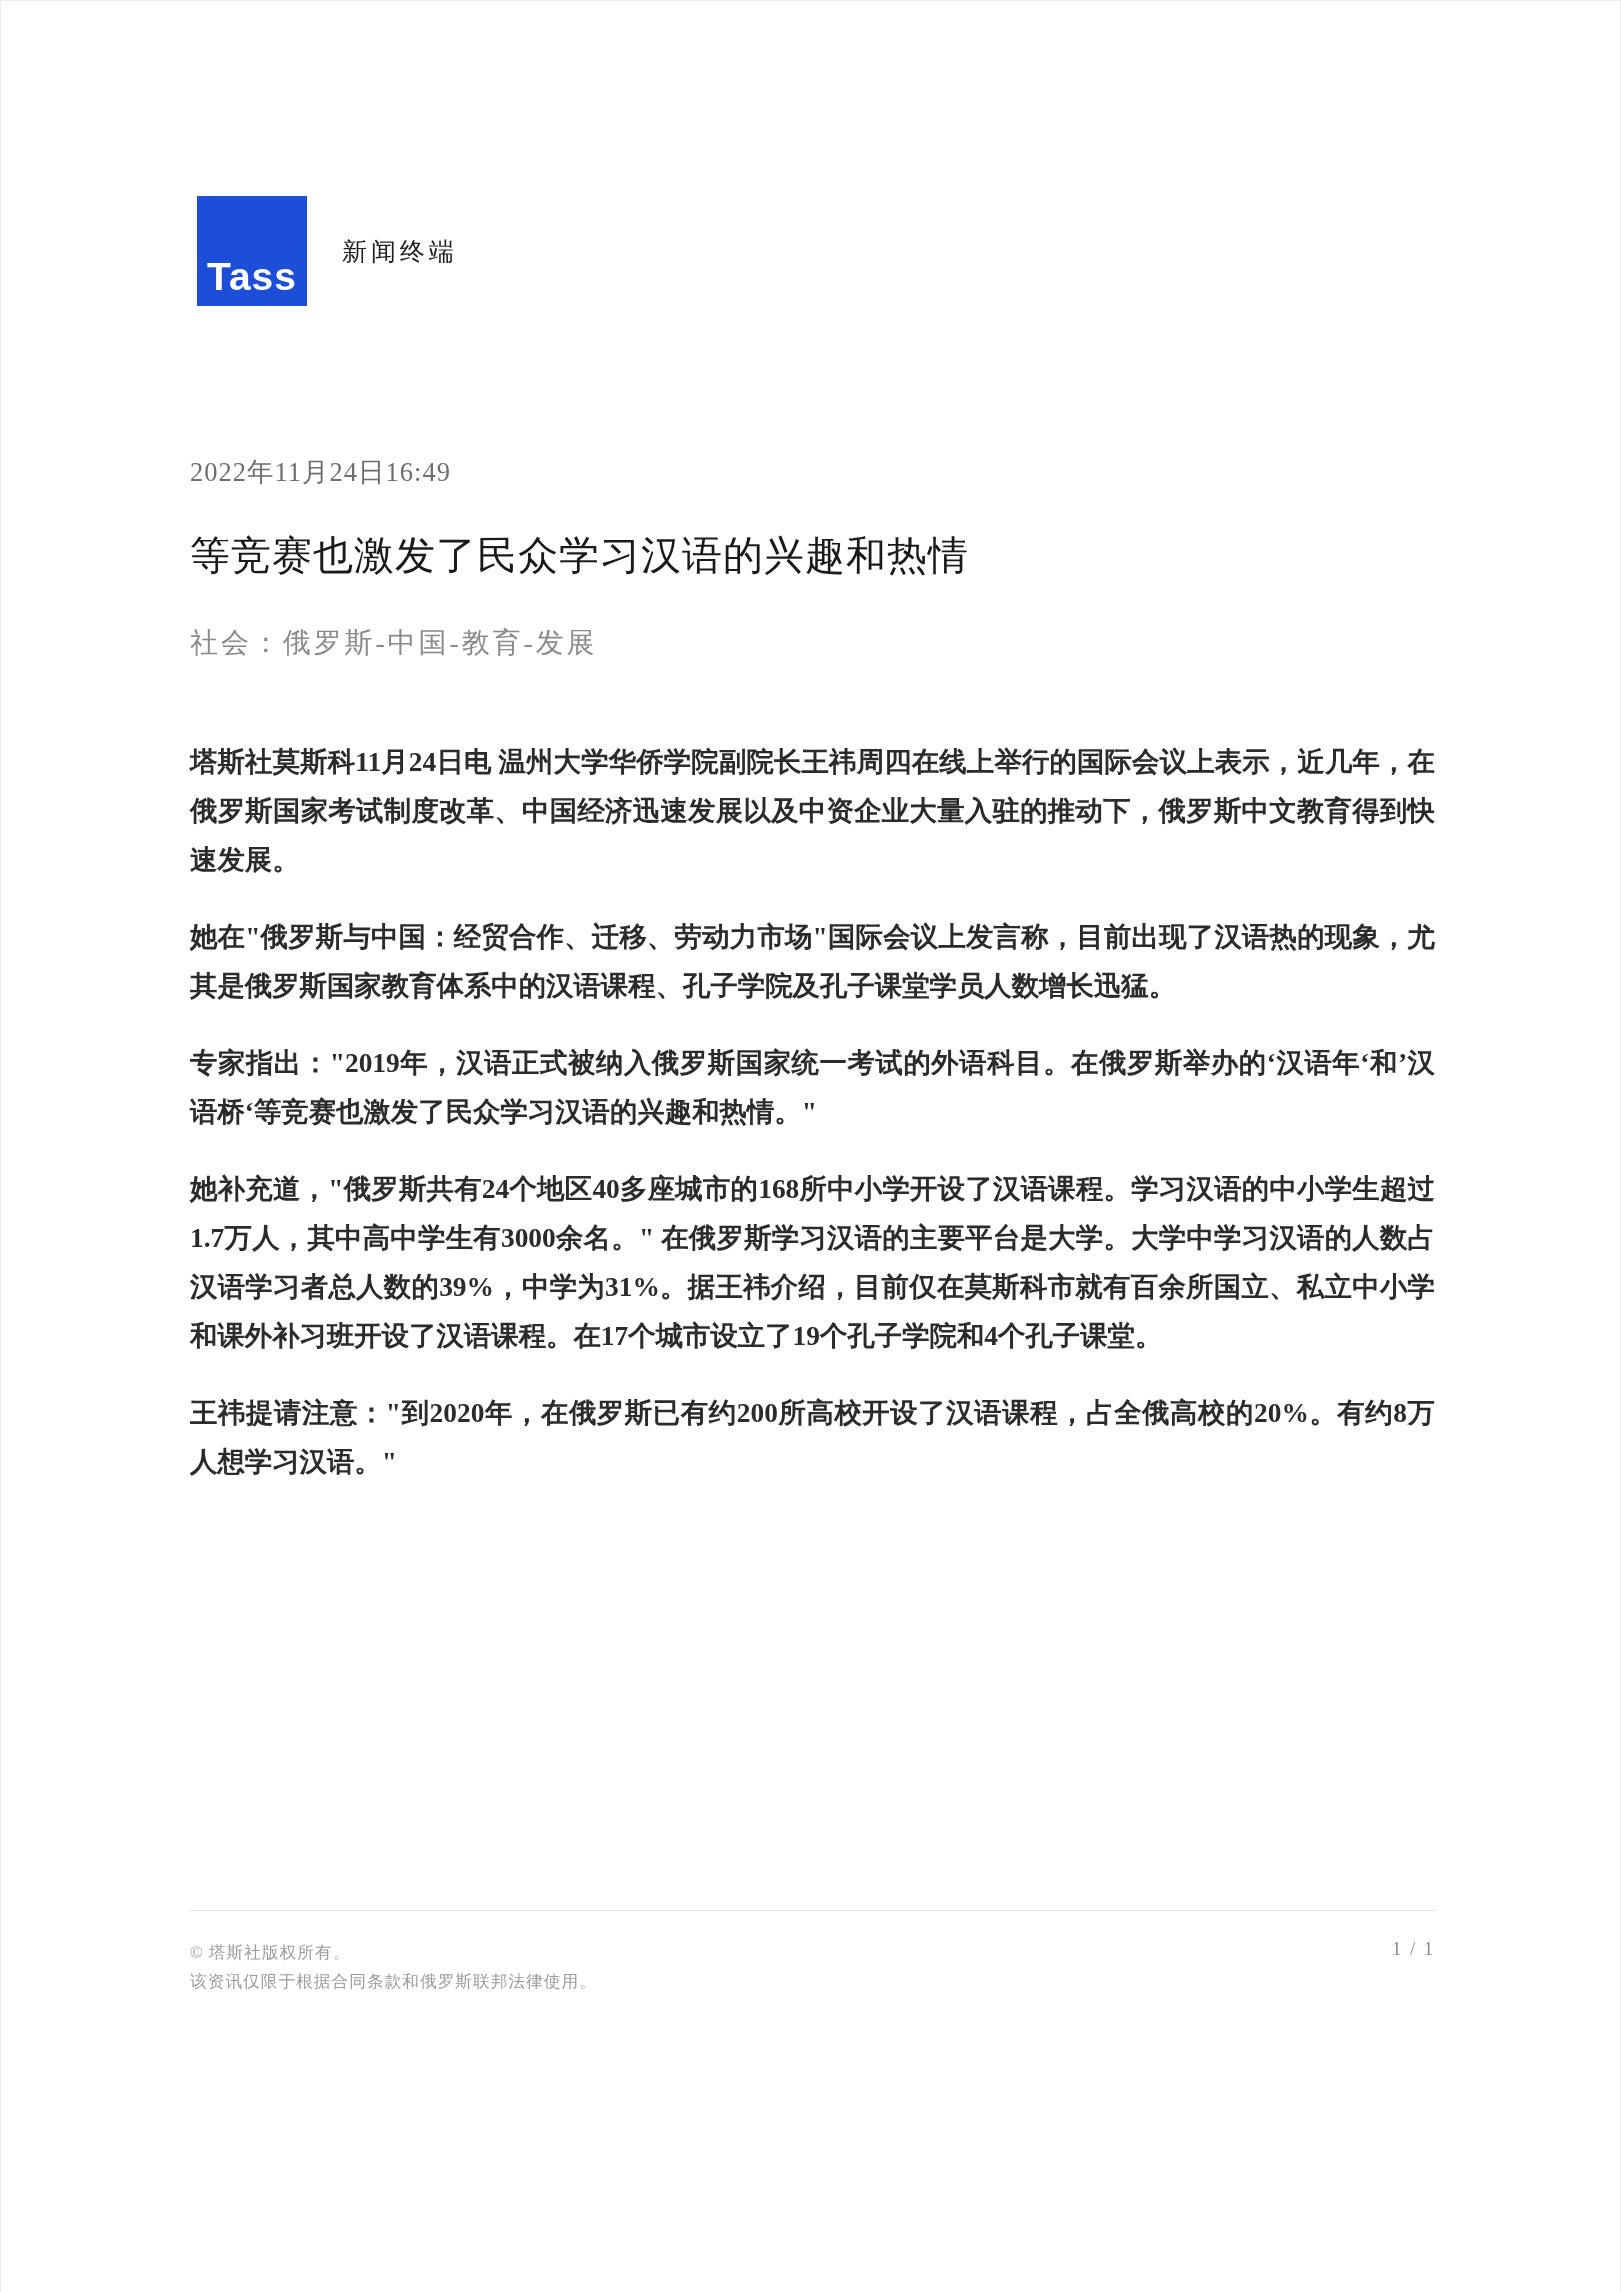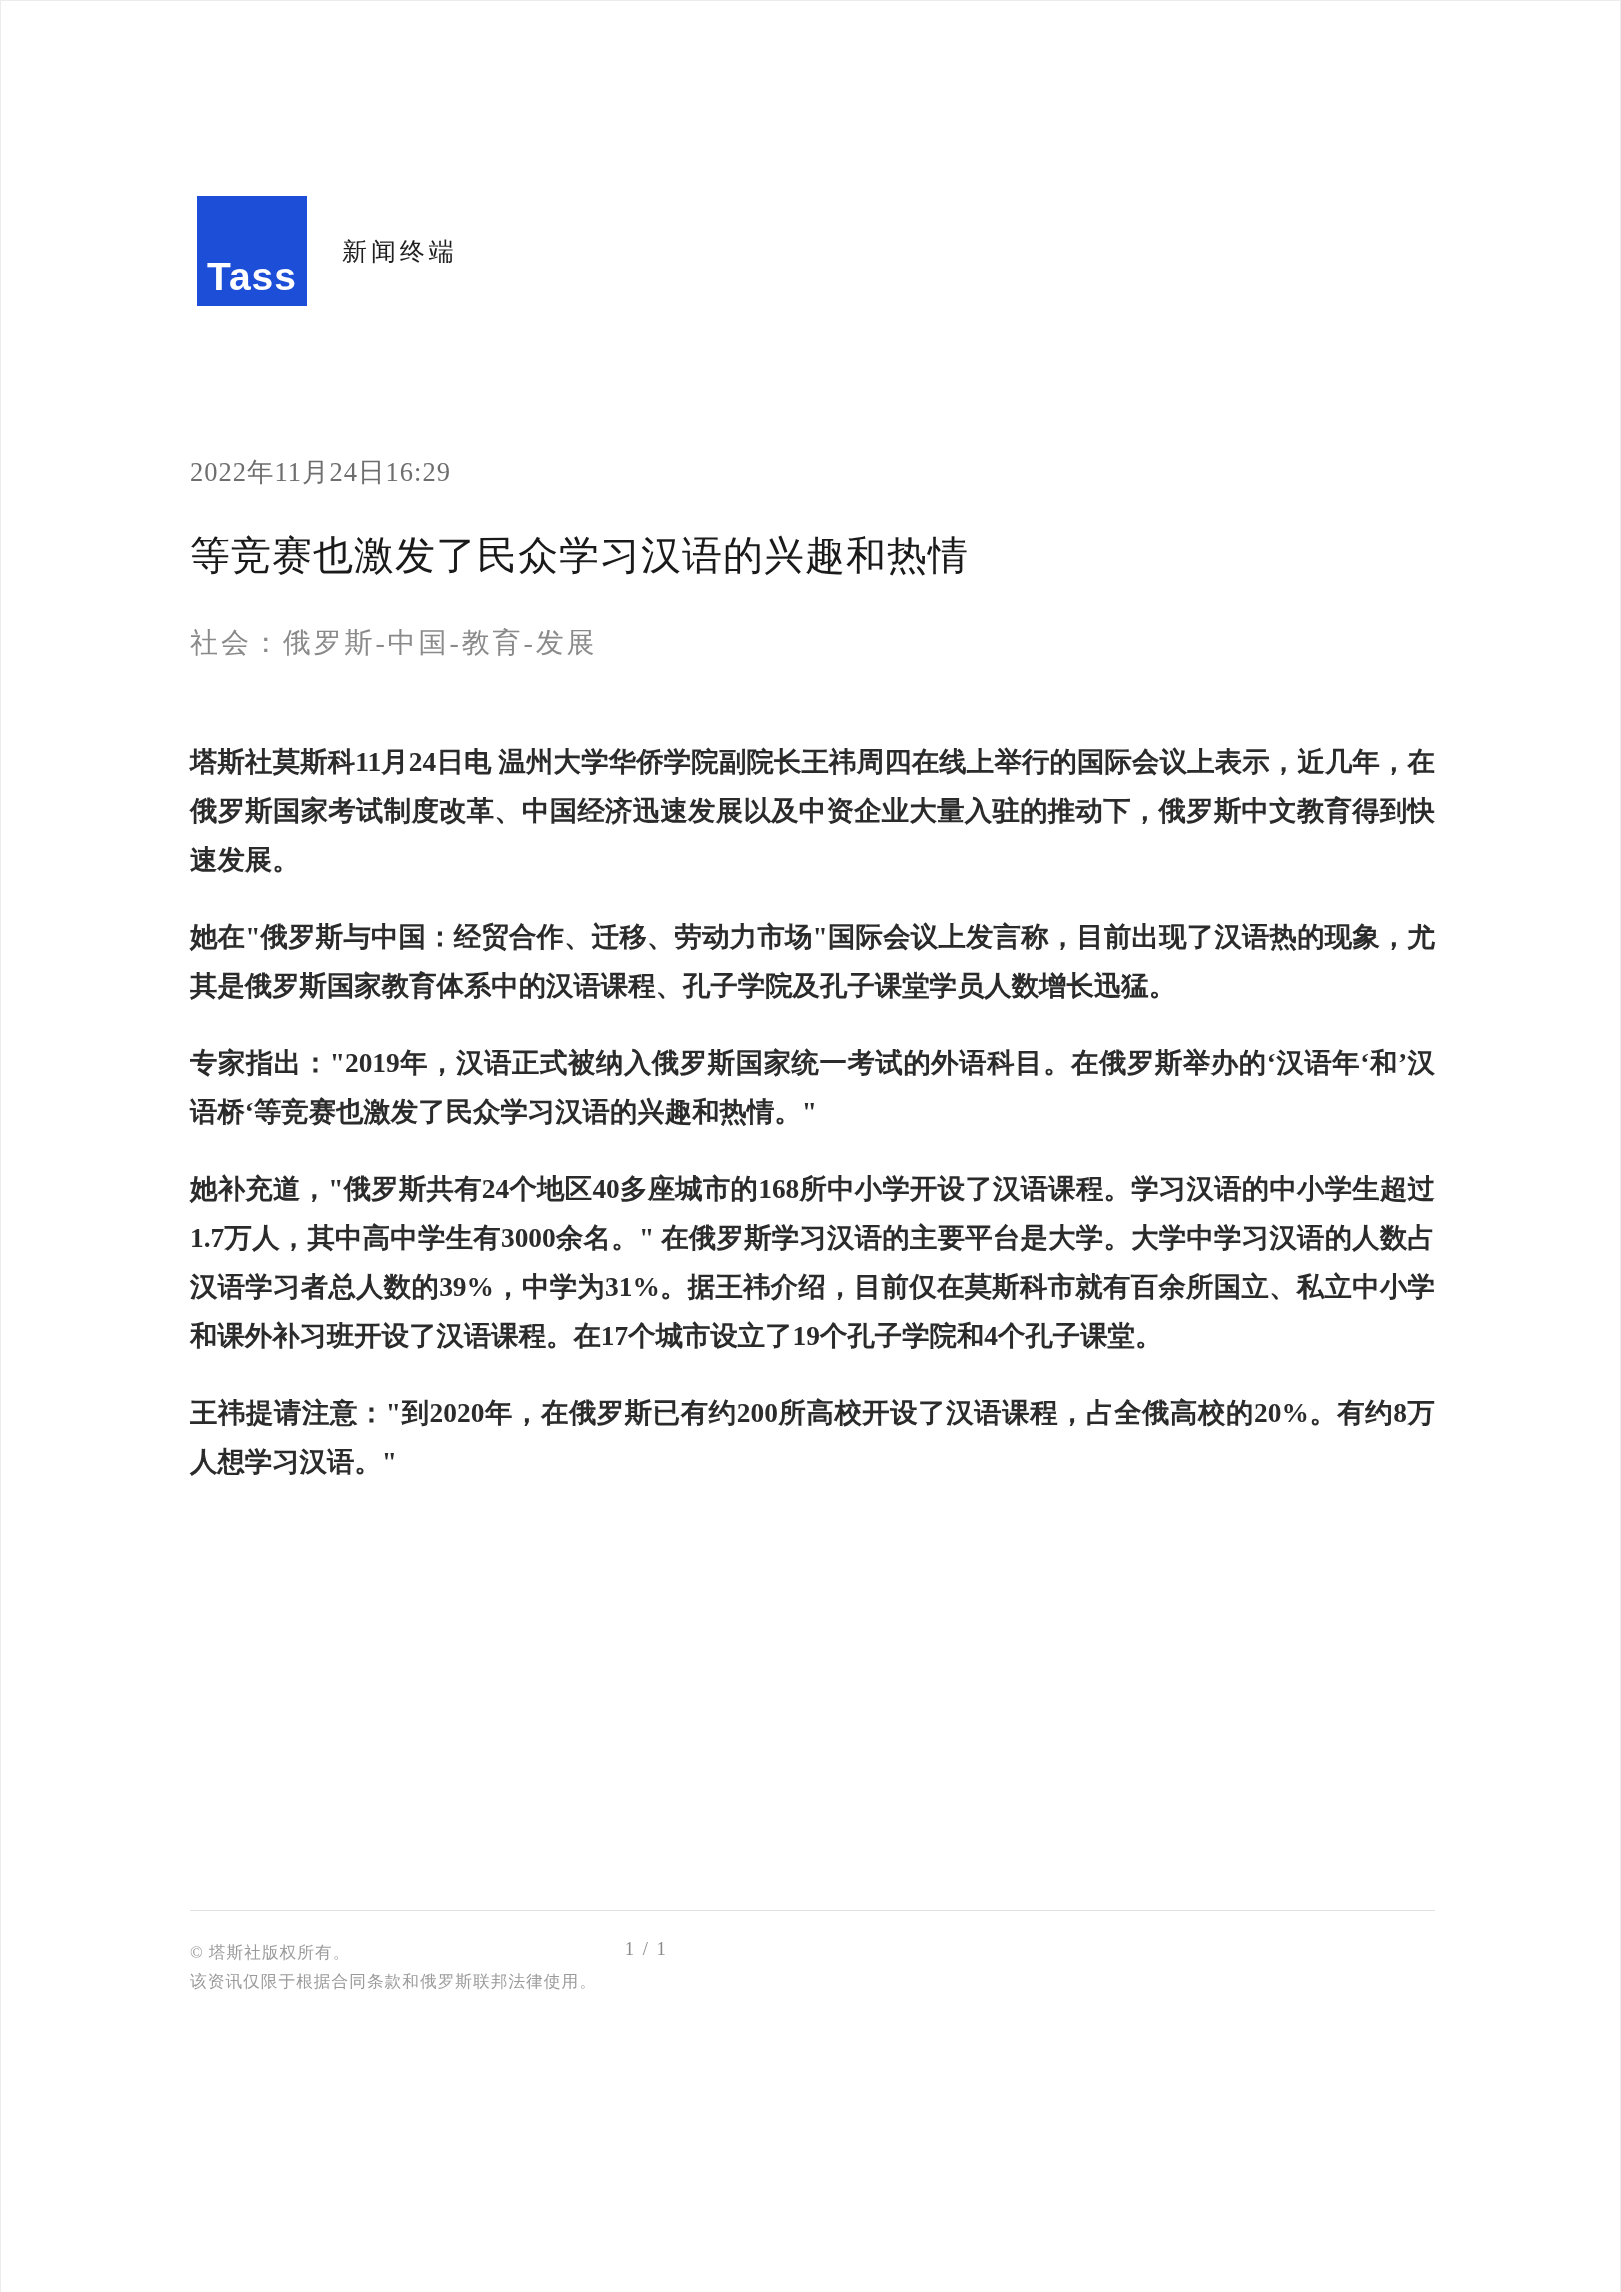--- a/index.html
+++ b/index.html
@@ -104,23 +104,22 @@
     width: 1245px;
     height: 1px;
     background: #e2e2e2;
   }
   .footer {
     position: absolute;
     top: 1937px;
     left: 189px;
     width: 1245px;
     display: flex;
-    justify-content: flex-start;
+    justify-content: space-between;
     align-items: flex-start;
-    gap: 28px;
   }
   .footer-left {
     font-size: 16.7px;
     line-height: 29px;
     color: #9b9b9b;
     letter-spacing: 1px;
   }
   .footer-page {
     font-size: 18.6px;
     color: #8a8a8a;
@@ -133,21 +132,21 @@
 
 <div class="page">
 
   <div class="header">
     <div class="logo">
       <span class="logo-text">Tass</span>
     </div>
     <span class="brand-title">新闻终端</span>
   </div>
 
-  <div class="date">2022年11月24日16:29</div>
+  <div class="date">2022年11月24日16:49</div>
 
   <h1 class="title">等竞赛也激发了民众学习汉语的兴趣和热情</h1>
 
   <div class="tags">社会：俄罗斯-中国-教育-发展</div>
 
   <div class="article-body">
     <p>塔斯社莫斯科11月24日电 温州大学华侨学院副院长王祎周四在线上举行的国际会议上表示，近几年，在俄罗斯国家考试制度改革、中国经济迅速发展以及中资企业大量入驻的推动下，俄罗斯中文教育得到快速发展。</p>
     <p>她在"俄罗斯与中国：经贸合作、迁移、劳动力市场"国际会议上发言称，目前出现了汉语热的现象，尤其是俄罗斯国家教育体系中的汉语课程、孔子学院及孔子课堂学员人数增长迅猛。</p>
     <p>专家指出："2019年，汉语正式被纳入俄罗斯国家统一考试的外语科目。在俄罗斯举办的‘汉语年‘和’汉语桥‘等竞赛也激发了民众学习汉语的兴趣和热情。"</p>
     <p>她补充道，"俄罗斯共有24个地区40多座城市的168所中小学开设了汉语课程。学习汉语的中小学生超过1.7万人，其中高中学生有3000余名。" 在俄罗斯学习汉语的主要平台是大学。大学中学习汉语的人数占汉语学习者总人数的39%，中学为31%。据王祎介绍，目前仅在莫斯科市就有百余所国立、私立中小学和课外补习班开设了汉语课程。在17个城市设立了19个孔子学院和4个孔子课堂。</p>

